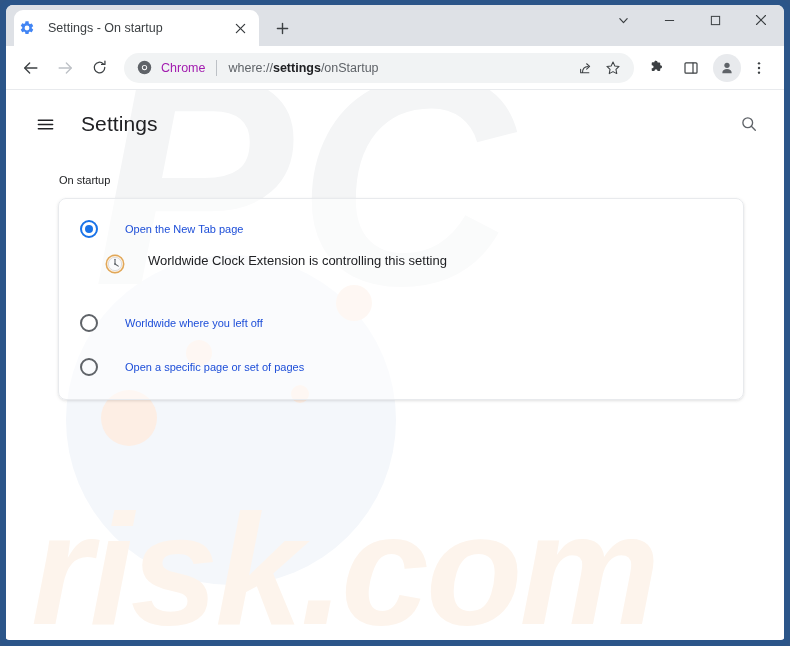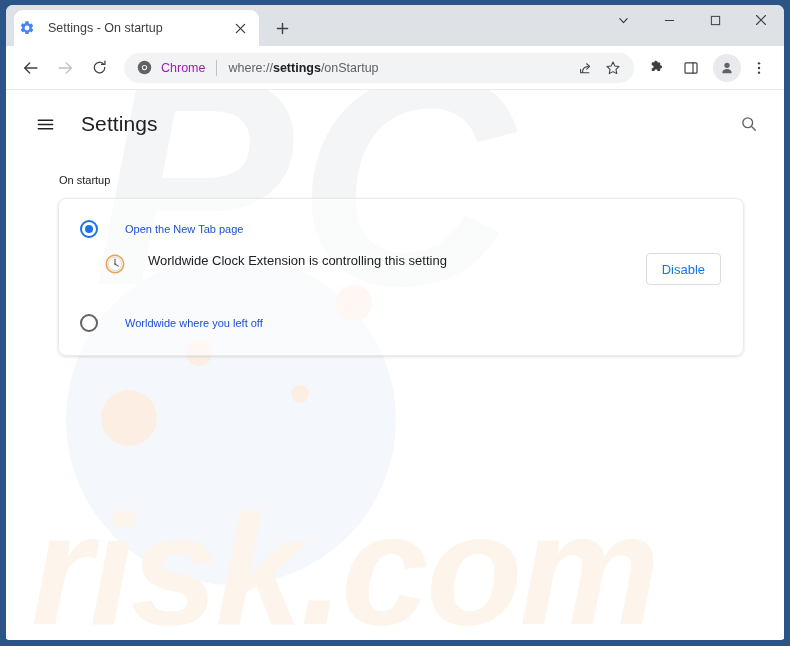--- a/index.html
+++ b/index.html
@@ -565,27 +565,28 @@
             <svg width="22" height="22" viewBox="0 0 24 24">
               <circle cx="12" cy="12" r="10.5" fill="#fdf0e0"></circle>
               <circle cx="12" cy="12" r="9.5" fill="none" stroke="#e0a758" stroke-width="1.6"></circle>
               <circle cx="12" cy="12" r="7.2" fill="#fbfbfc" stroke="#cfd3d8" stroke-width="0.8"></circle>
               <line x1="12" y1="12" x2="12" y2="6.8" stroke="#5f6368" stroke-width="1.2" stroke-linecap="round"></line>
               <line x1="12" y1="12" x2="15.6" y2="14.3" stroke="#5f6368" stroke-width="1.2" stroke-linecap="round"></line>
               <circle cx="12" cy="12" r="0.9" fill="#5f6368"></circle>
             </svg>
           </span>
           <span class="ext-text">Worldwide Clock Extension is controlling this setting</span>
-          <button class="btn-outline">
-            <span>Disable</span>
-          </button>
         </div>
 
         <div class="radio-row">
           <span class="radio"></span>
           <span class="radio-label">Worldwide where you left off</span>
         </div>
 
+        <div class="radio-row">
+          <span class="radio"></span>
+          <span class="radio-label">Open a specific page or set of pages</span>
+        </div>
 
       </div>
     </div>
   </div>
 </div>
 
 </body></html>

